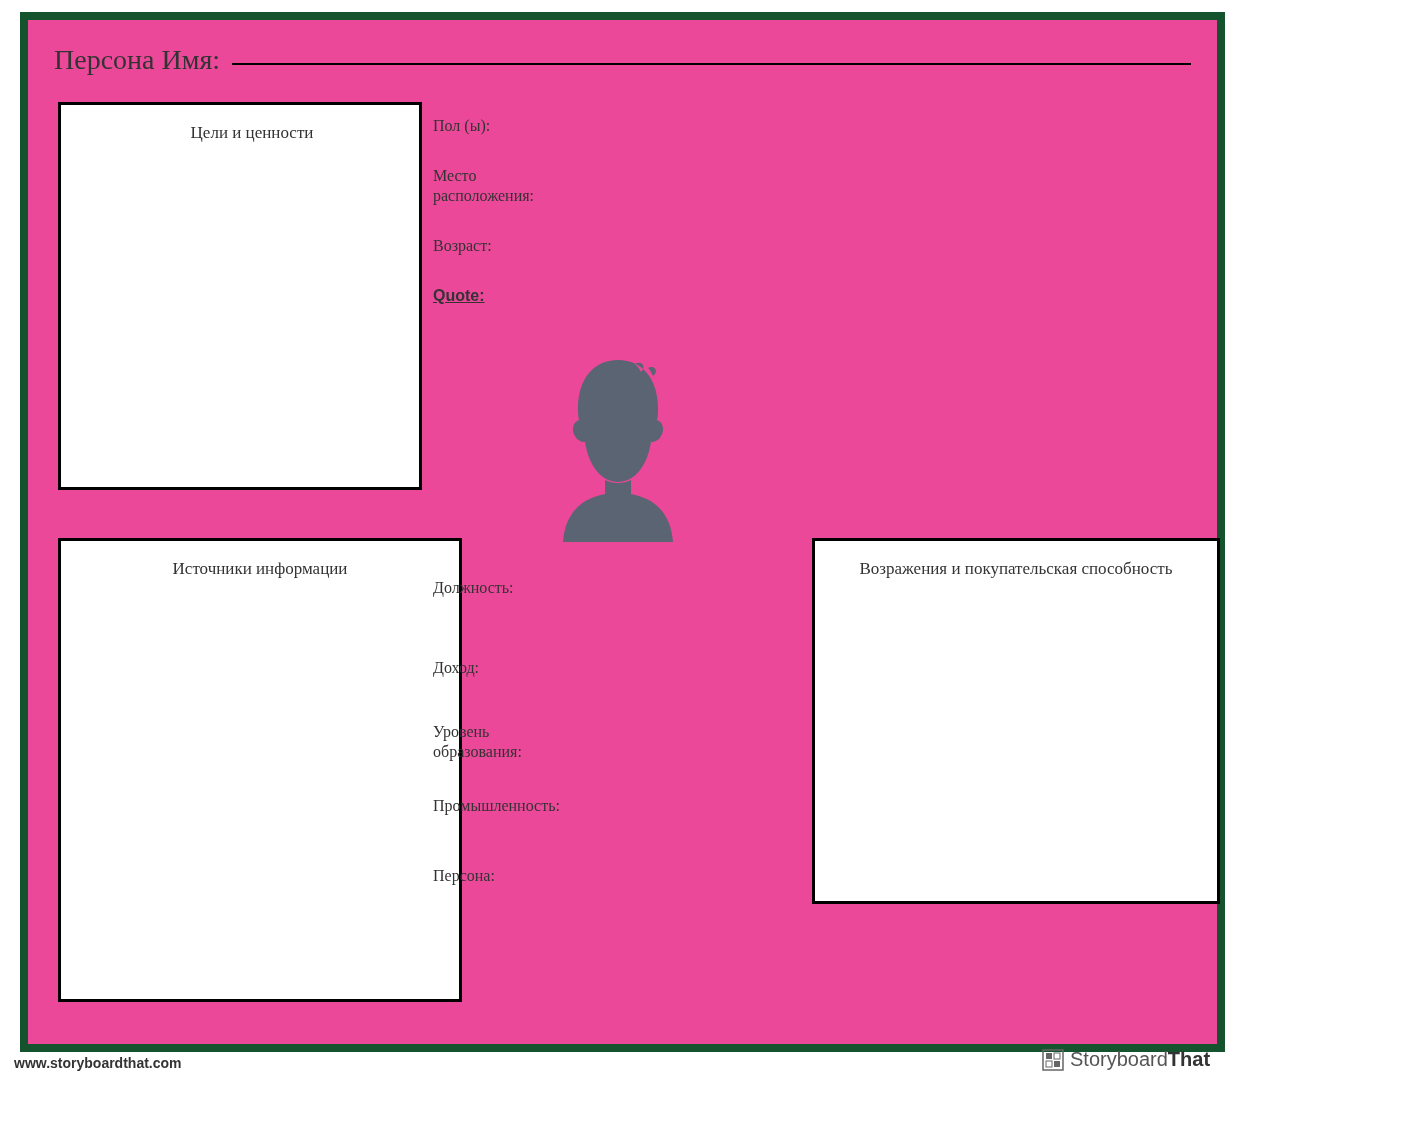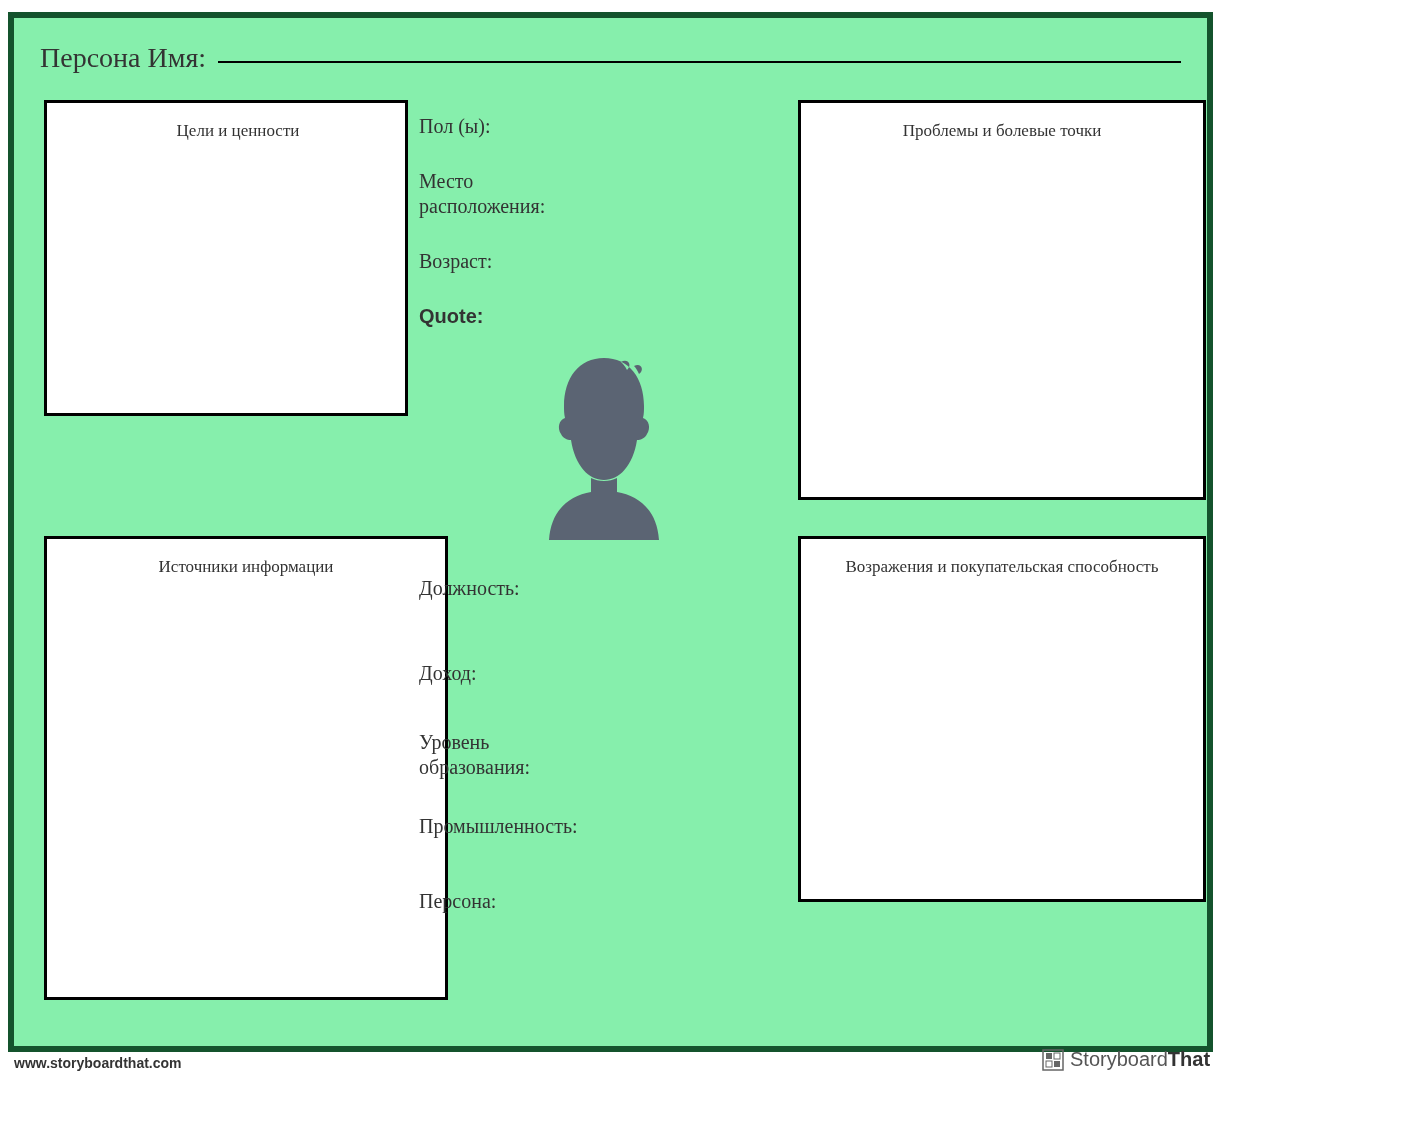--- a/index.html
+++ b/index.html
@@ -10,25 +10,25 @@
     body {
       font-family: Georgia, 'Times New Roman', serif;
       background: #fff;
       width: 1425px;
       height: 1132px;
       position: relative;
     }
     .canvas {
       position: absolute;
       top: 12px;
-      left: 8px;
+      left: 20px;
       width: 1205px;
       height: 1040px;
-      border: 6px solid #14532d;
-      background: #86efac;
+      border: 8px solid #14532d;
+      background: #ec4899;
     }
     .header {
       position: absolute;
       top: 24px;
       left: 26px;
       right: 26px;
       display: flex;
       align-items: baseline;
       gap: 12px;
     }
@@ -51,21 +51,21 @@
     .box-title {
       text-align: center;
       font-size: 17px;
       padding-top: 18px;
       color: #333;
     }
     .box-tl {
       top: 82px;
       left: 30px;
       width: 364px;
-      height: 316px;
+      height: 388px;
       padding-left: 24px;
     }
     .box-tr {
       top: 82px;
       left: 784px;
       width: 408px;
       height: 400px;
     }
     .box-bl {
       top: 518px;
@@ -79,29 +79,30 @@
       width: 408px;
       height: 366px;
     }
     .center-col {
       position: absolute;
       left: 405px;
       top: 96px;
       width: 110px;
     }
     .field-label {
-      font-size: 20px;
+      font-size: 16px;
       color: #333;
       margin-bottom: 30px;
       line-height: 1.25;
     }
     .field-label.quote {
       font-weight: bold;
       font-family: Arial, sans-serif;
       margin-top: 8px;
+      text-decoration: underline;
     }
     .center-col-bottom {
       position: absolute;
       left: 405px;
       top: 558px;
       width: 110px;
     }
     .avatar {
       position: absolute;
       left: 505px;
@@ -147,23 +148,20 @@
 
   <div class="header">
     <span class="header-label">Персона Имя:</span>
     <span class="header-line"></span>
   </div>
 
   <div class="box box-tl">
     <div class="box-title">Цели и ценности</div>
   </div>
 
-  <div class="box box-tr">
-    <div class="box-title">Проблемы и болевые точки</div>
-  </div>
 
   <div class="box box-bl">
     <div class="box-title">Источники информации</div>
   </div>
 
   <div class="box box-br">
     <div class="box-title">Возражения и покупательская способность</div>
   </div>
 
   <div class="center-col">

